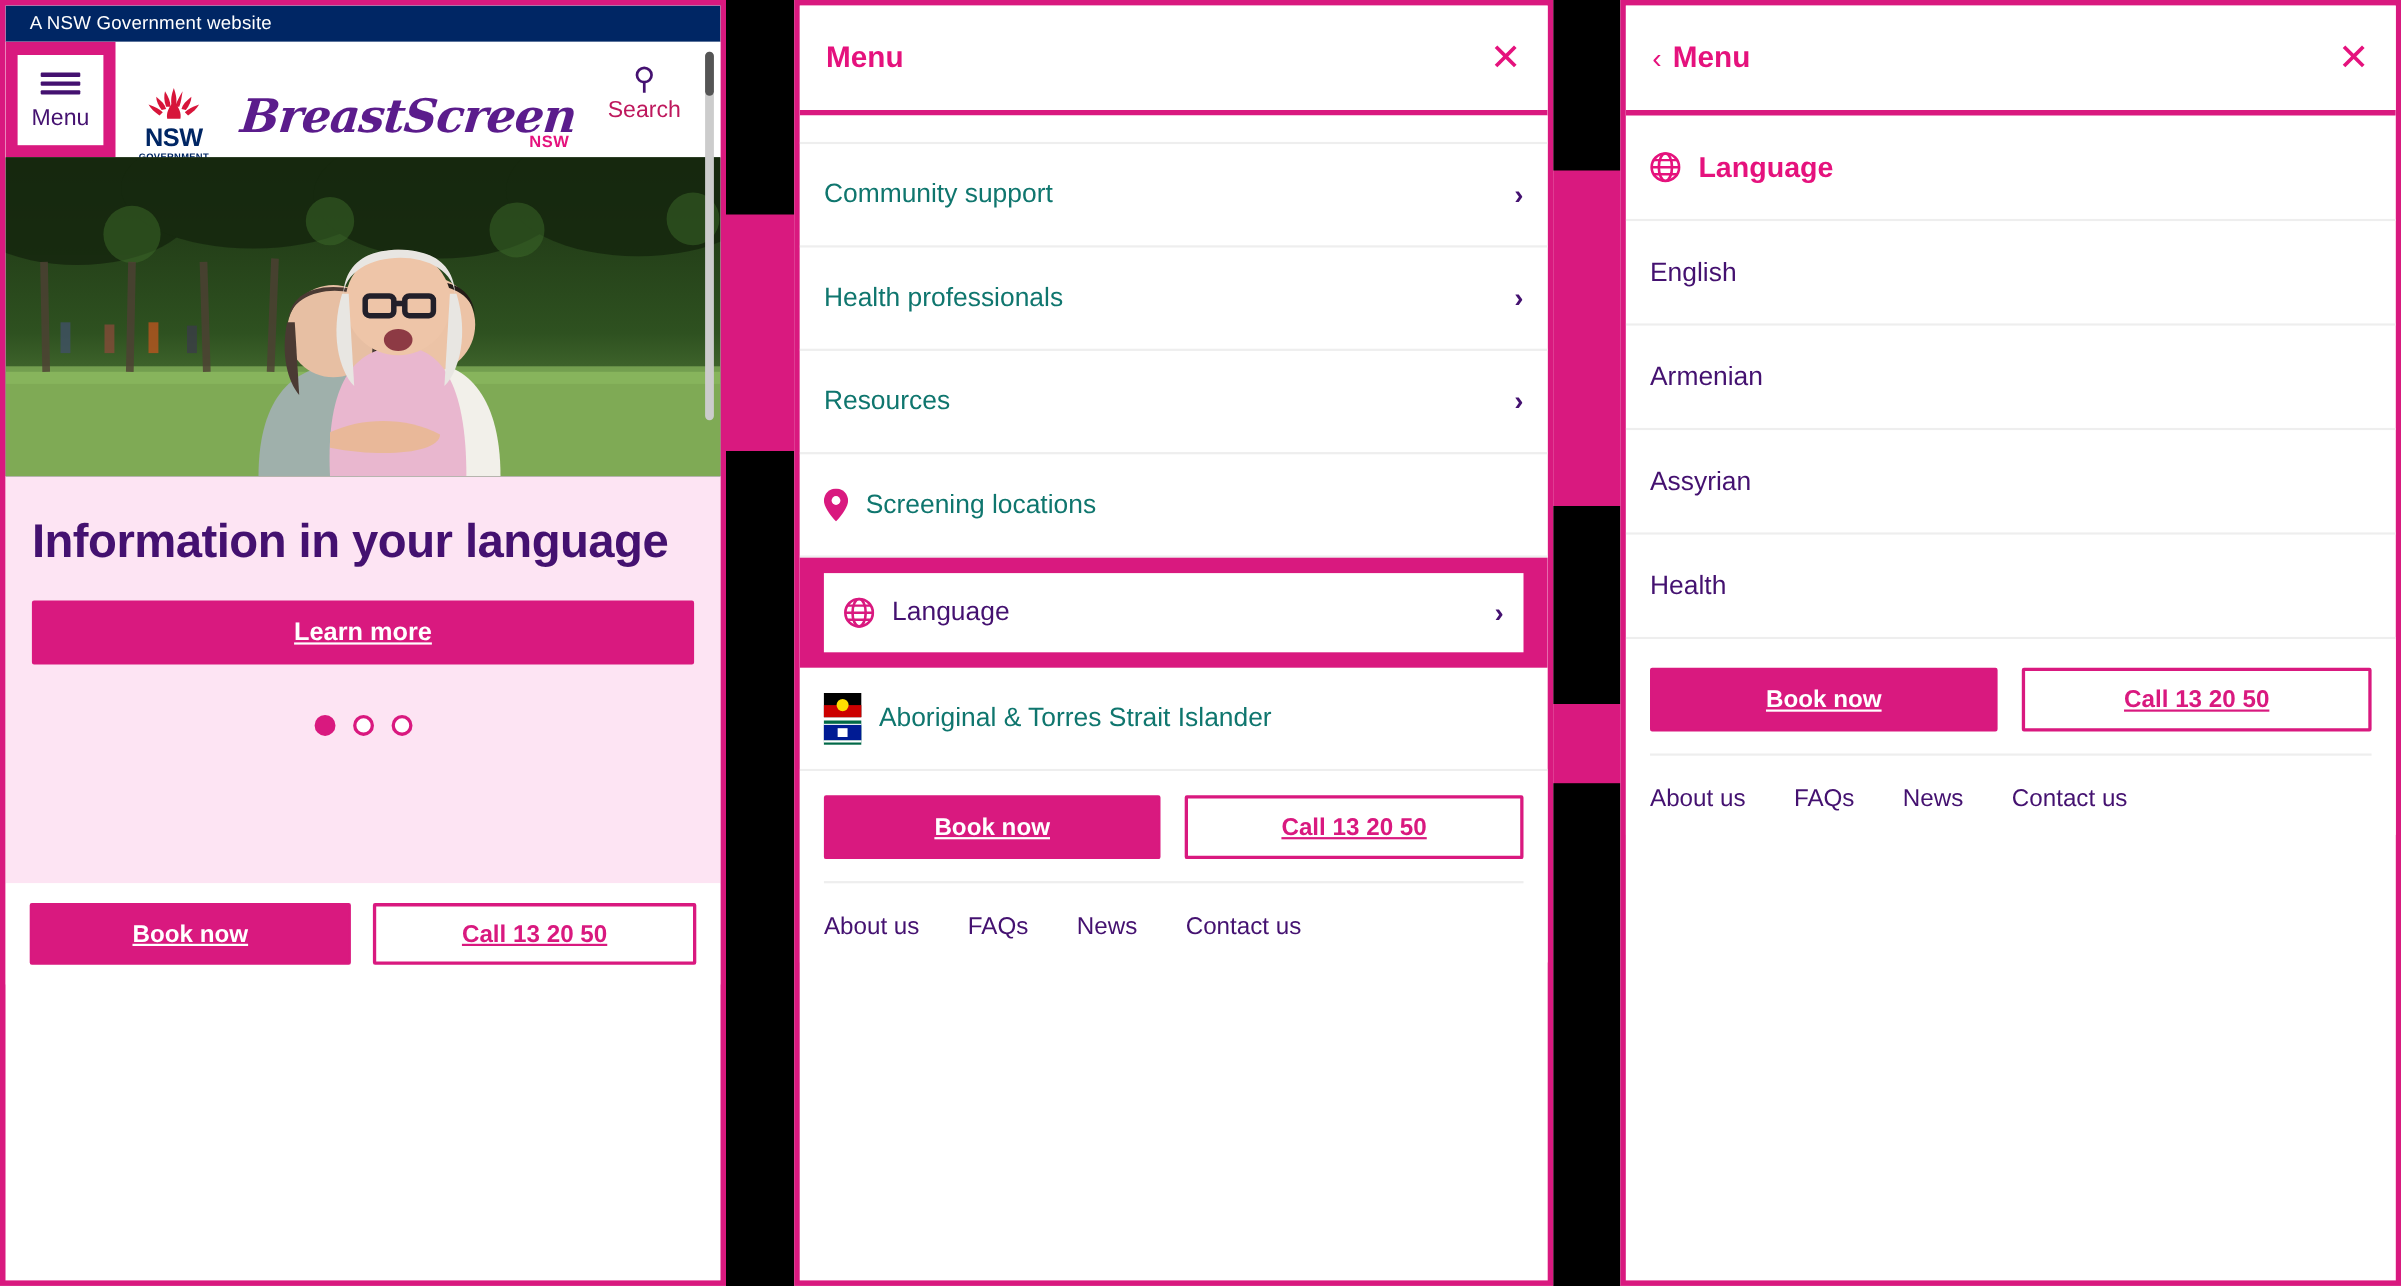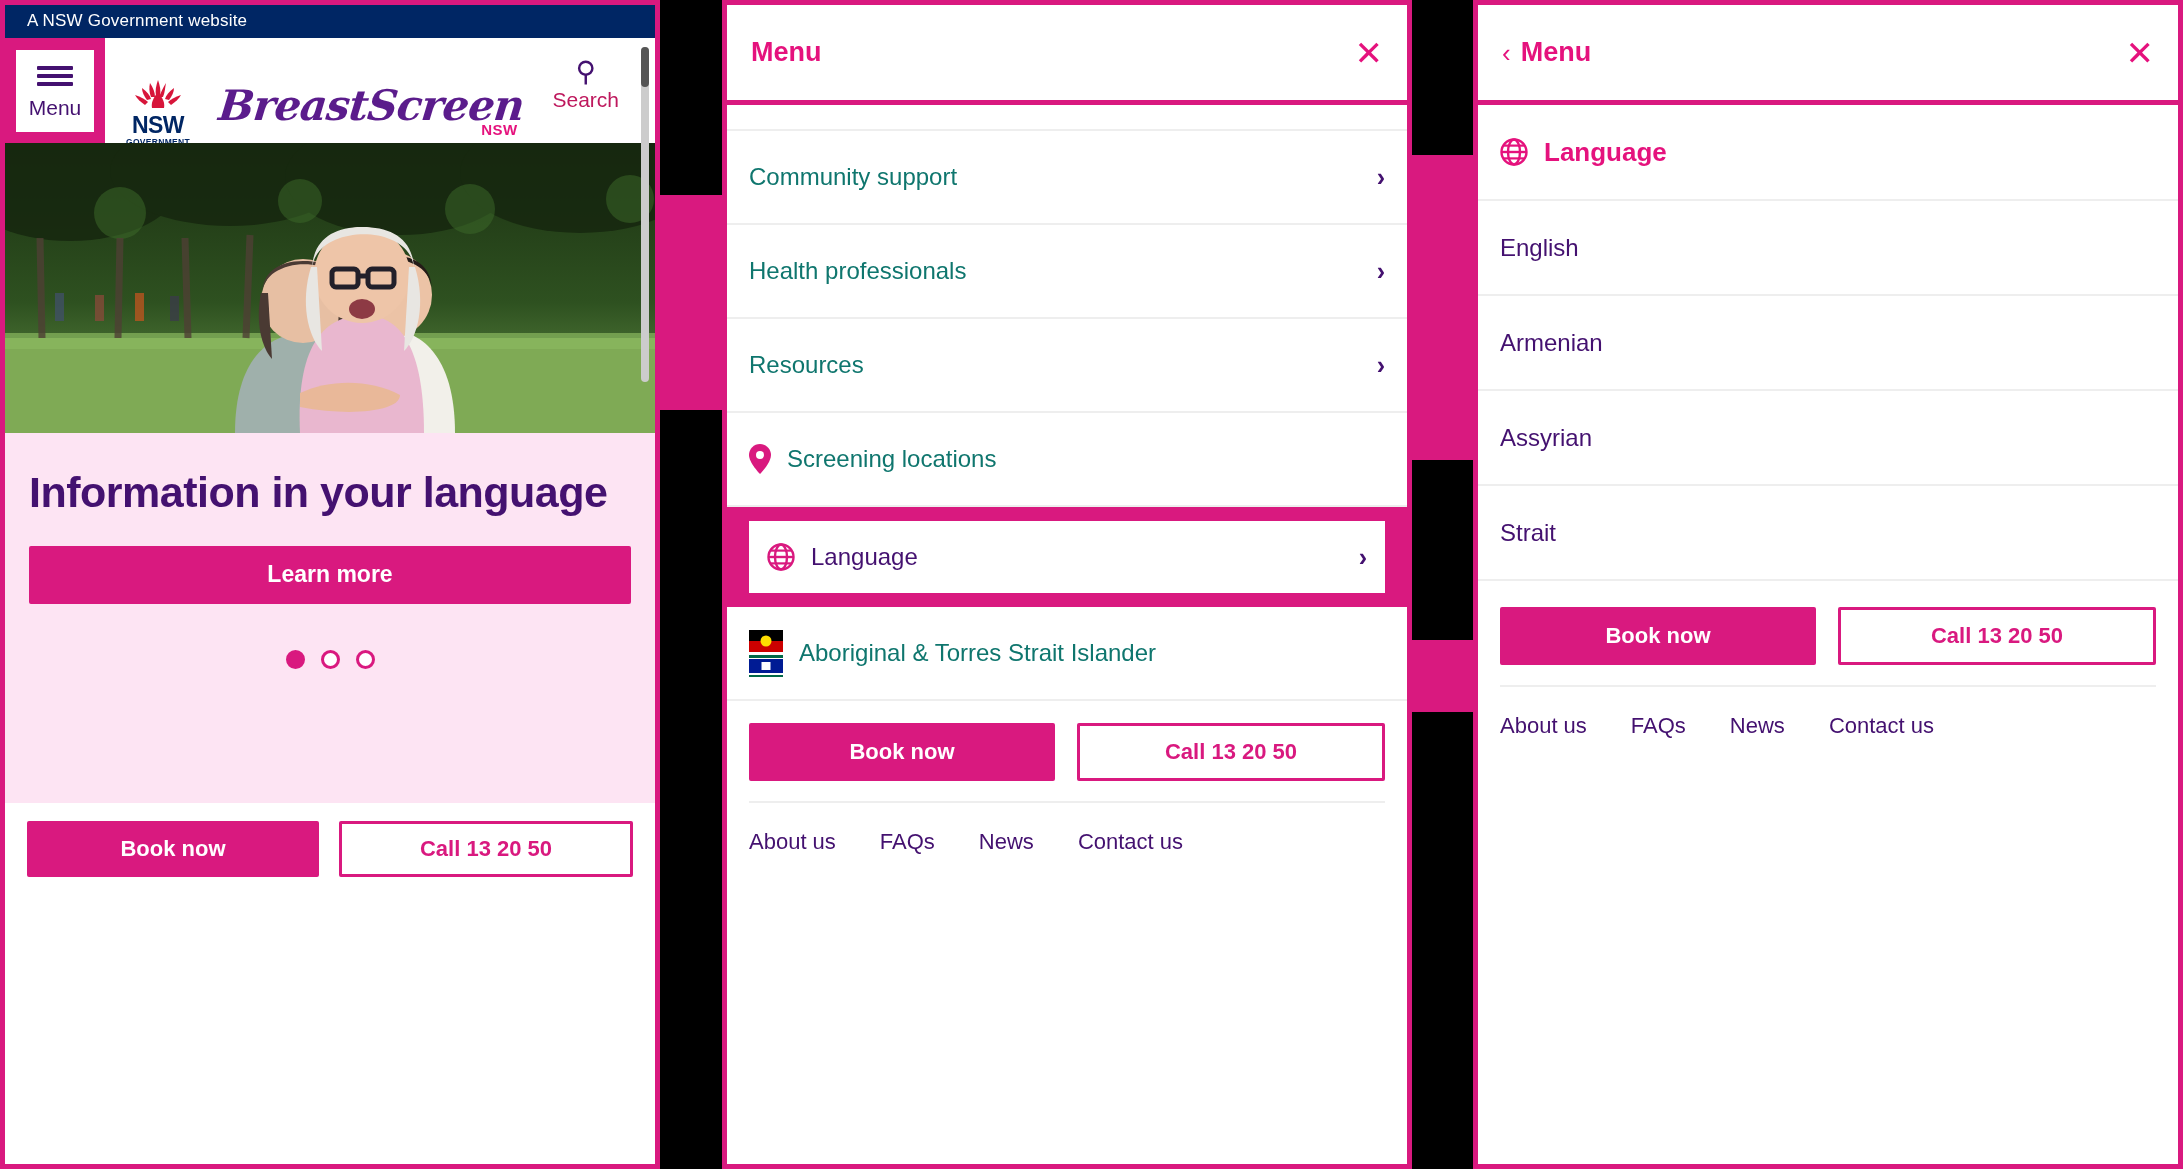--- a/index.html
+++ b/index.html
@@ -69,21 +69,21 @@
   .hero-photo { position: relative; height: 290px; overflow:hidden; background:#1d3a16; }
   .hero-photo svg { display:block; width: 100%; height: 100%; }
   .hero-copy { background: #fde4f3; padding: 34px 24px 0 24px; height: 370px; }
   .hero-title {
     font-size: 43px; font-weight: bold; color:#441170;
     line-height: 1.18; letter-spacing: -.5px;
   }
   .hero-sub { font-size: 22px; color:#441170; line-height:1.4; margin-top: 22px; }
   .btn {
     display:flex; align-items:center; justify-content:center;
-    font-weight: bold; cursor:pointer; border-radius: 2px;
+    font-weight: bold; cursor:pointer; border-radius: 2px; text-decoration: underline;
   }
   .btn-solid { background:#d9197f; color:#fff; border: 2px solid #d9197f; }
   .btn-ghost { background:#fff; color:#d9197f; border: 3px solid #d9197f; }
   .learn-more { height: 58px; margin-top: 28px; font-size: 23px; }
   .dots { display:flex; justify-content:center; gap:16px; margin-top: 46px; }
   .dot { width: 19px; height: 19px; border-radius: 50%; border: 3px solid #d9197f; background:#fff; cursor:pointer; }
   .dot.active { background:#d9197f; }
   .cta-bar {
     background:#fff; display:flex; gap: 20px; padding: 18px 22px;
   }
@@ -406,21 +406,21 @@
       <div class="lang-row">
         <span class="label">English</span>
       </div>
       <div class="lang-row">
         <span class="label">Armenian</span>
       </div>
       <div class="lang-row">
         <span class="label">Assyrian</span>
       </div>
       <div class="lang-row">
-        <span class="label">Strait</span>
+        <span class="label">Health</span>
       </div>
     </div>
 
     <div class="drawer-footer" style="padding-top:26px;">
       <div class="footer-ctas">
         <div class="btn btn-solid">Book now</div>
         <div class="btn btn-ghost">Call 13 20 50</div>
       </div>
       <div class="footer-links">
         <a>About us</a>

